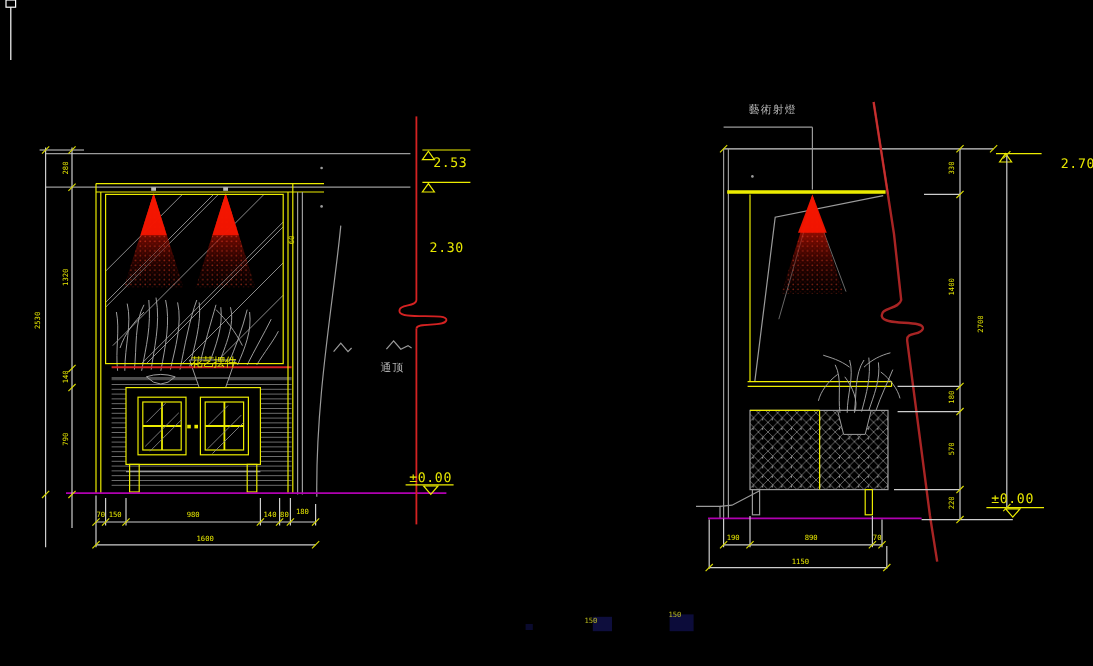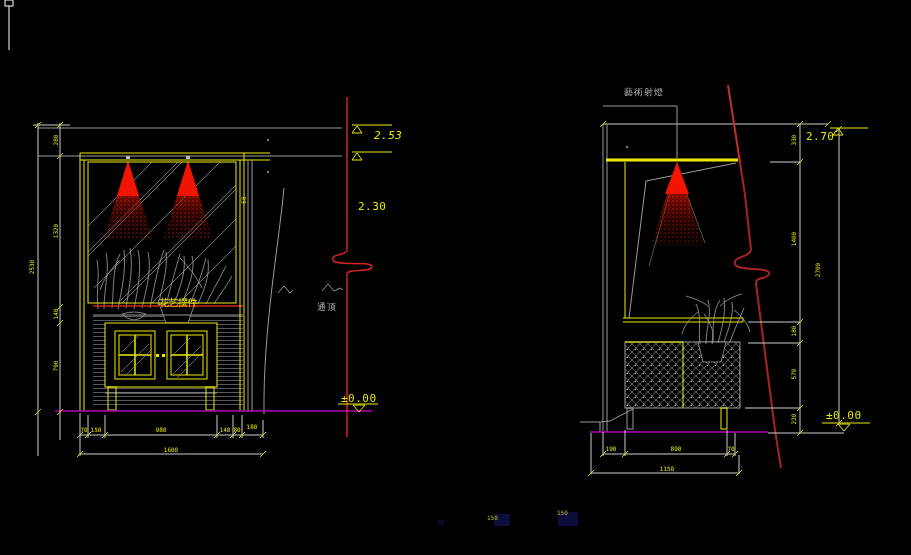--- a/index.html
+++ b/index.html
@@ -263,21 +263,21 @@
     <path d="M600,127 L606,121 M825,127 L831,121"></path>
   </g>
 
   <g>
     <rect x="494" y="514" width="16" height="12" fill="#101048" opacity="0.85"></rect>
     <rect x="558" y="512" width="20" height="14" fill="#0e0e44" opacity="0.85"></rect>
     <rect x="438" y="520" width="6" height="5" fill="#0d0d3a" opacity="0.8"></rect>
   </g>
 </svg>
 
-<div class="t lvl" style="left:374px;top:130px;font-style:italic;">2.53</div>
+<div class="t lvl" style="left:361px;top:130px;">2.53</div>
 <div class="t lvl" style="left:358px;top:157px;margin-top:44px;">2.30</div>
 <div class="t lvl" style="left:341px;top:393px;">±0.00</div>
 
 <div class="t dim vt" style="left:43px;top:137px;">280</div>
 <div class="t dim vt" style="left:43px;top:228px;">1320</div>
 <div class="t dim vt" style="left:43px;top:311px;">140</div>
 <div class="t dim vt" style="left:43px;top:363px;">790</div>
 <div class="t dim vt" style="left:19px;top:264px;">2530</div>
 <div class="t dim vt" style="left:231px;top:197px;">60</div>
 
@@ -286,21 +286,21 @@
 <div class="t dim dimc" style="left:150px;top:427px;">980</div>
 <div class="t dim dimc" style="left:214px;top:427px;">140</div>
 <div class="t dim dimc" style="left:226px;top:427px;">80</div>
 <div class="t dim dimc" style="left:241px;top:424px;">180</div>
 <div class="t dim dimc" style="left:160px;top:447px;">1600</div>
 
 <div class="t tag" style="left:159px;top:298px;">花艺摆件</div>
 <div class="t cn" style="left:297px;top:282px;margin-top:21px;">通顶</div>
 
 <div class="t cn" style="left:604px;top:88px;">藝術射燈</div>
-<div class="t lvl" style="left:806px;top:131px;">2.70</div>
+<div class="t lvl" style="left:884px;top:131px;">2.70</div>
 <div class="t lvl" style="left:826px;top:410px;">±0.00</div>
 
 <div class="t dim vt" style="left:781px;top:137px;">330</div>
 <div class="t dim vt" style="left:781px;top:236px;">1400</div>
 <div class="t dim vt" style="left:781px;top:328px;">180</div>
 <div class="t dim vt" style="left:781px;top:371px;">570</div>
 <div class="t dim vt" style="left:781px;top:416px;">220</div>
 <div class="t dim vt" style="left:805px;top:267px;">2700</div>
 
 <div class="t dim dimc" style="left:600px;top:446px;">190</div>

